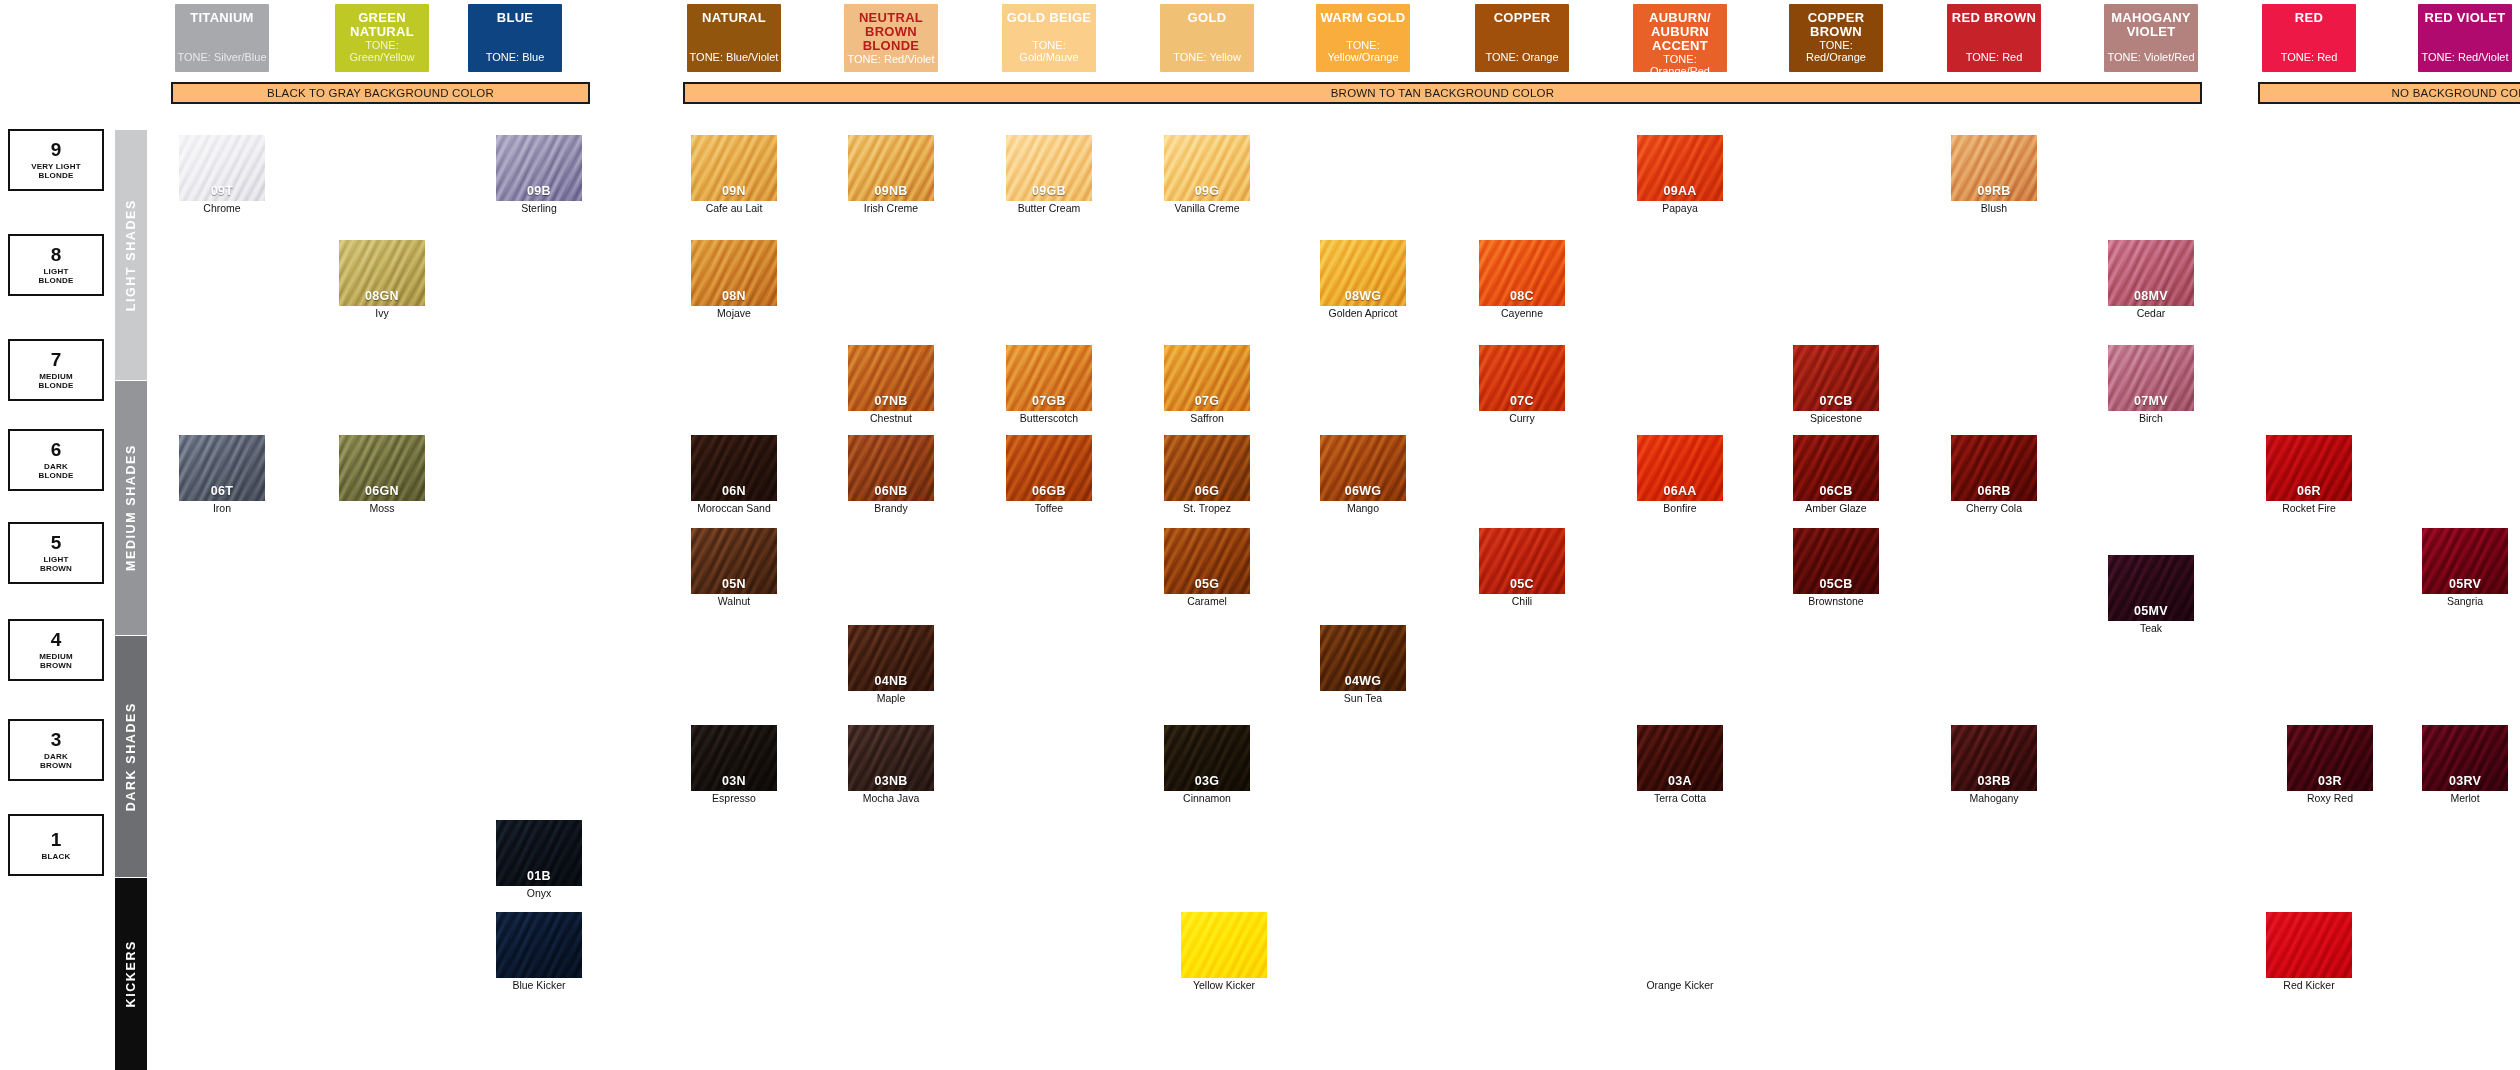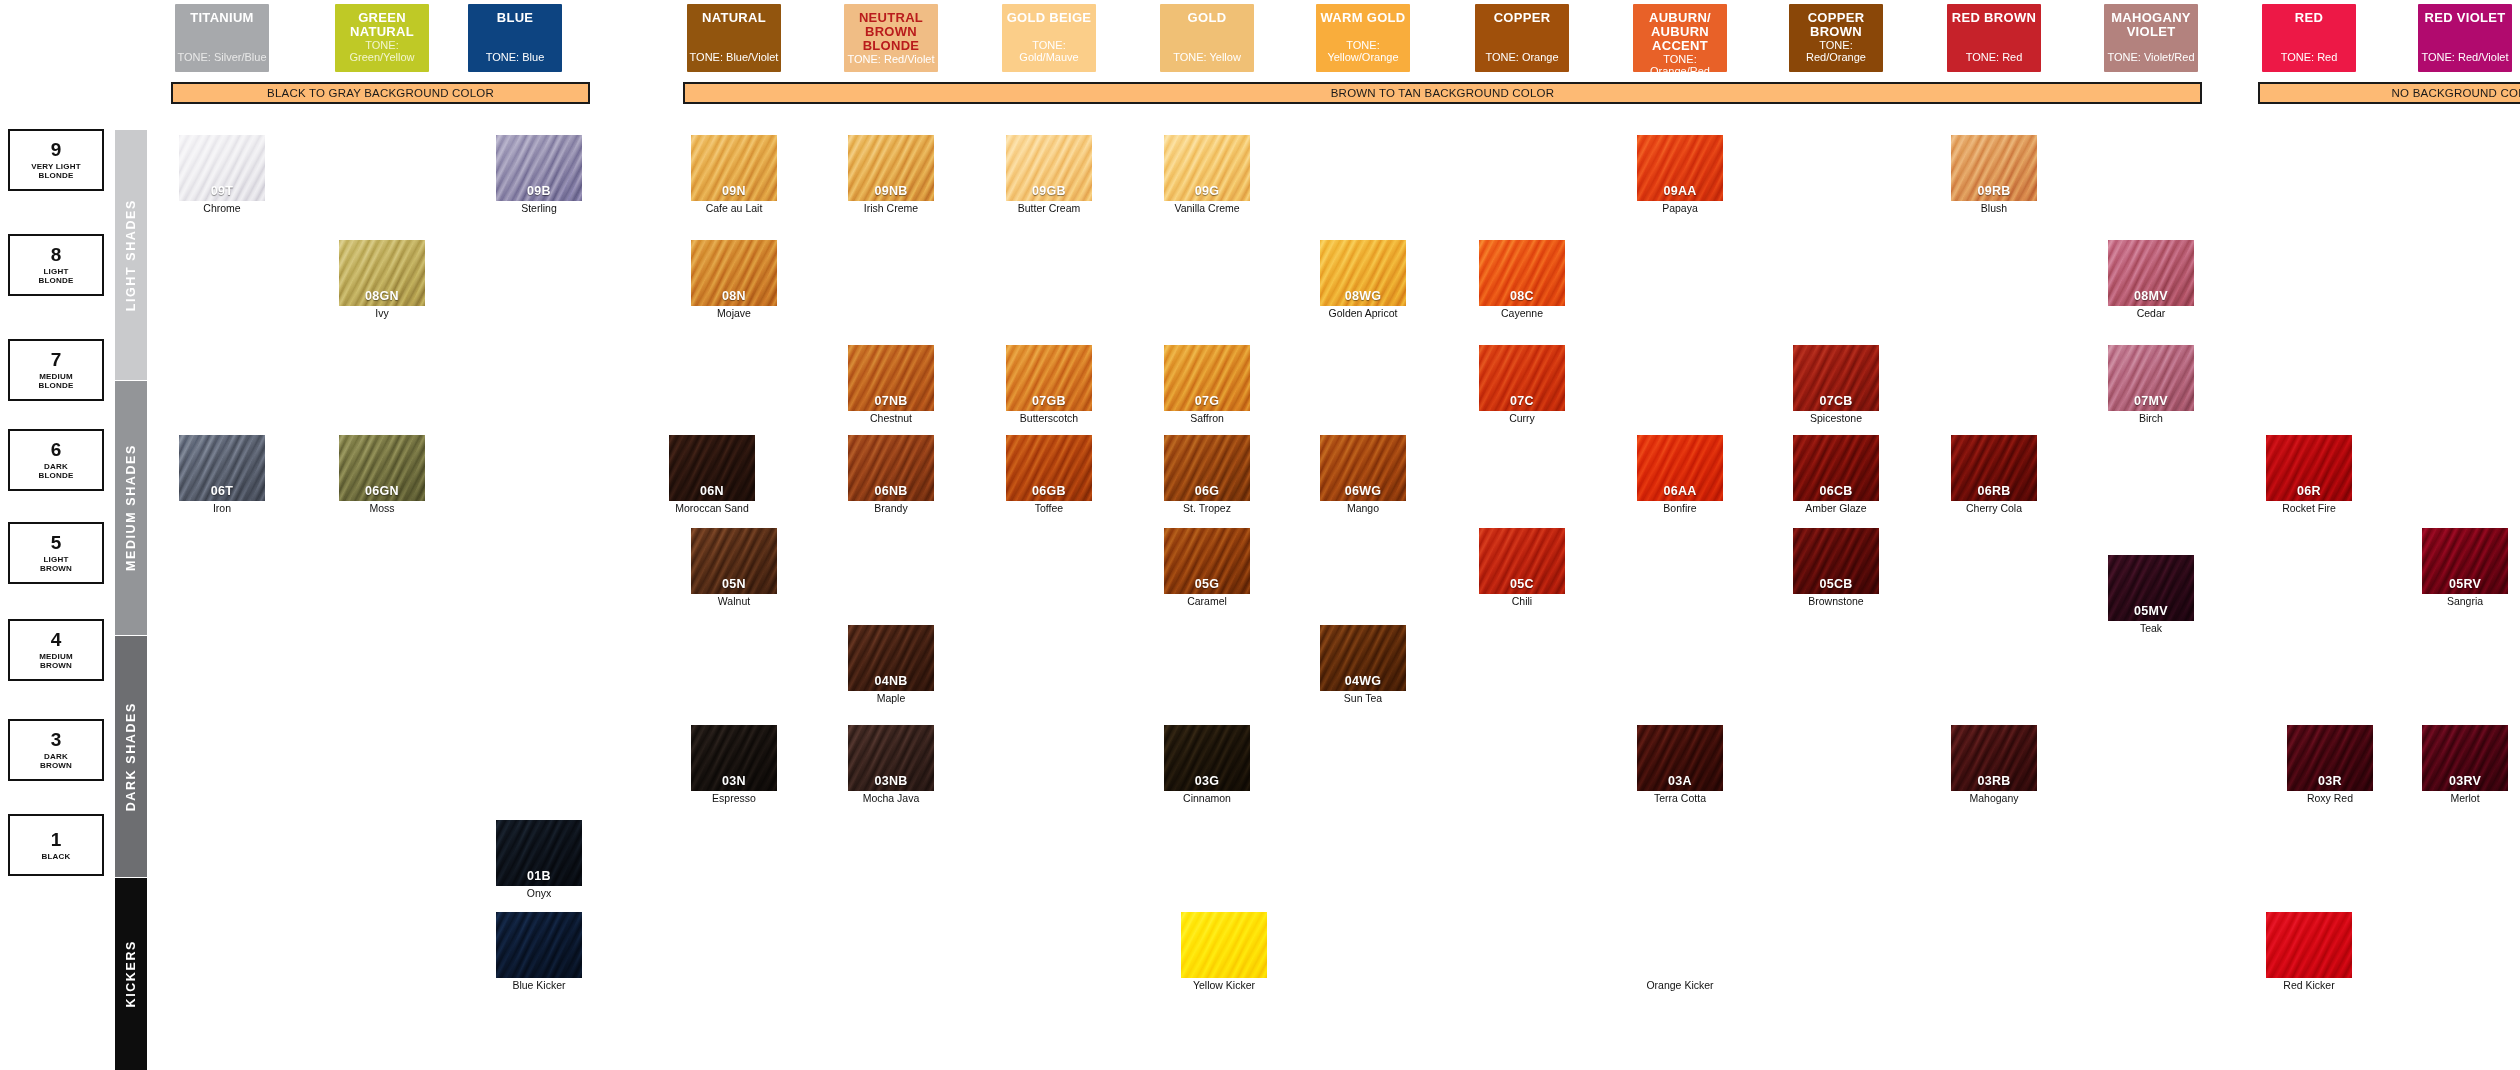--- a/index.html
+++ b/index.html
@@ -304,21 +304,21 @@
         </div>
         <div class="nm">Iron</div>
       </div>
       <div class="sw" style="left: 339px; top: 435px;">
         <div class="chip">
           <div class="tex" style="background: repeating-linear-gradient(118deg, rgb(95, 95, 68) 0px, rgb(123, 122, 92) 2px, rgb(147, 146, 116) 4px, rgb(123, 122, 92) 6px, rgb(95, 95, 68) 9px), repeating-linear-gradient(112deg, rgba(0, 0, 0, 0.18) 0px, rgba(255, 255, 255, 0.12) 3px, rgba(0, 0, 0, 0.1) 7px), linear-gradient(150deg, rgb(147, 146, 116), rgb(123, 122, 92) 45%, rgb(95, 95, 68)); background-blend-mode: overlay, soft-light, normal;"></div>
           <div class="code">06GN</div>
         </div>
         <div class="nm">Moss</div>
       </div>
-      <div class="sw" style="left: 669px; top: 435px;">
+      <div class="sw" style="left: 691px; top: 435px;">
         <div class="chip">
           <div class="tex" style="background: repeating-linear-gradient(118deg, rgb(51, 34, 26) 0px, rgb(73, 51, 41) 2px, rgb(97, 70, 57) 4px, rgb(73, 51, 41) 6px, rgb(51, 34, 26) 9px), repeating-linear-gradient(112deg, rgba(0, 0, 0, 0.18) 0px, rgba(255, 255, 255, 0.12) 3px, rgba(0, 0, 0, 0.1) 7px), linear-gradient(150deg, rgb(97, 70, 57), rgb(73, 51, 41) 45%, rgb(51, 34, 26)); background-blend-mode: overlay, soft-light, normal;"></div>
           <div class="code">06N</div>
         </div>
         <div class="nm">Moroccan Sand</div>
       </div>
       <div class="sw" style="left: 848px; top: 435px;">
         <div class="chip">
           <div class="tex" style="background: repeating-linear-gradient(118deg, rgb(107, 65, 35) 0px, rgb(138, 90, 54) 2px, rgb(162, 113, 75) 4px, rgb(138, 90, 54) 6px, rgb(107, 65, 35) 9px), repeating-linear-gradient(112deg, rgba(0, 0, 0, 0.18) 0px, rgba(255, 255, 255, 0.12) 3px, rgba(0, 0, 0, 0.1) 7px), linear-gradient(150deg, rgb(162, 113, 75), rgb(138, 90, 54) 45%, rgb(107, 65, 35)); background-blend-mode: overlay, soft-light, normal;"></div>
           <div class="code">06NB</div>

